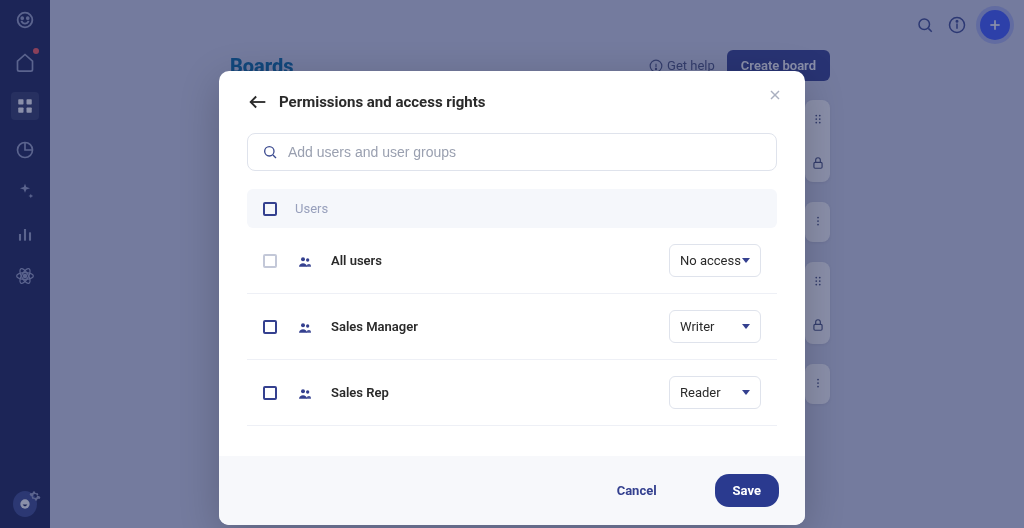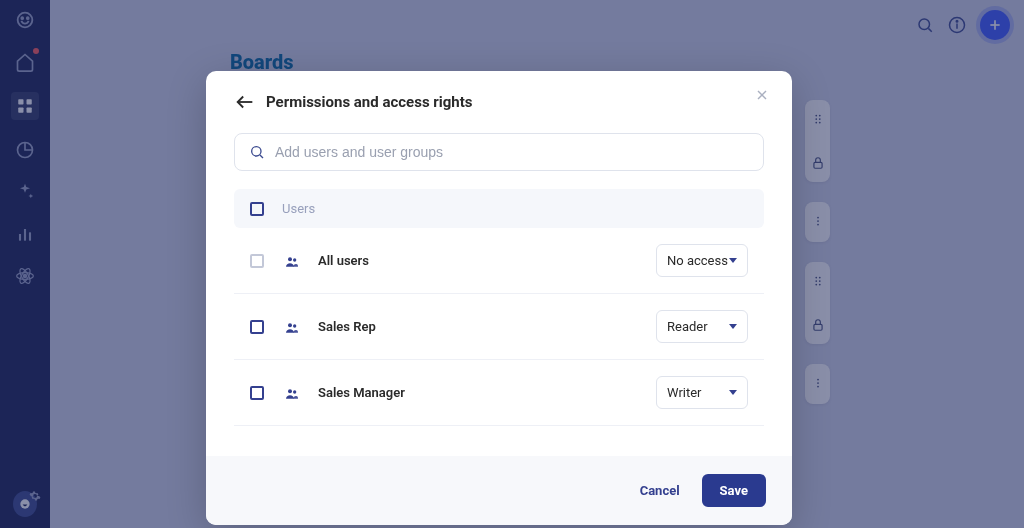--- a/index.html
+++ b/index.html
@@ -132,21 +132,21 @@
       padding:12px 0;
     }
     .bg-card-icon { color:#4a5480; width:14px; height:14px;}
     .overlay {
       position: absolute;
       inset: 0;
       background: rgba(30,40,90,0.52);
     }
     .modal {
       position: absolute;
-      left: 206px; top: 71px;
+      left: 219px; top: 71px;
       width: 586px;
       background: #fff;
       border-radius: 10px;
       box-shadow: 0 10px 40px rgba(0,0,0,0.2);
       display: flex;
       flex-direction: column;
     }
     .modal-header {
       display: flex;
       align-items: center;
@@ -265,24 +265,25 @@
     .cancel-btn {
       color: #34408f;
       font-weight: 700;
       font-size: 13px;
       cursor: pointer;
     }
     .save-btn {
       background: #2a3a8f;
       color: #fff;
       padding: 9px 18px;
-      border-radius: 6px;
+      border-radius: 14px;
       font-weight: 700;
       font-size: 13px;
       cursor: pointer;
+      margin-left: 36px;
     }
   </style>
 </head>
 <body>
 
 <div class="sidebar">
   <div class="sidebar-icon">
     <svg viewBox="0 0 24 24" width="22" height="22" fill="none" stroke="currentColor" stroke-width="2">
         <circle cx="12" cy="12" r="8"></circle>
         <path d="M8 13c1 2 3 3 4 3s3-1 4-3"></path>
@@ -341,20 +342,31 @@
             <path d="M12 8a4 4 0 100 8 4 4 0 000-8zm9 4a7 7 0 01-.1 1.2l2 1.6-2 3.4-2.4-.8a7 7 0 01-2 1.2l-.4 2.6h-4l-.4-2.6a7 7 0 01-2-1.2l-2.4.8-2-3.4 2-1.6A7 7 0 013 12a7 7 0 01.1-1.2l-2-1.6 2-3.4 2.4.8a7 7 0 012-1.2L8 2.8h4l.4 2.6a7 7 0 012 1.2l2.4-.8 2 3.4-2 1.6c.1.4.2.8.2 1.2z"></path>
           </svg>
       </span>
     </div>
   </div>
 </div>
 
 <div class="bg-content">
   <div class="bg-header">
     <div class="page-title">Boards</div>
+    <div class="bg-actions">
+      <div class="help-link">
+        <svg viewBox="0 0 24 24" width="14" height="14" fill="none" stroke="currentColor" stroke-width="2">
+            <circle cx="12" cy="12" r="10"></circle>
+            <line x1="12" y1="8" x2="12" y2="14"></line>
+            <circle cx="12" cy="17" r="1" fill="currentColor"></circle>
+          </svg>
+        <span>Get help</span>
+      </div>
+      <div class="create-board-btn">Create board</div>
+    </div>
   </div>
 </div>
 
 <div class="bg-cards">
   <div class="bg-card" style="height:82px">
     <svg class="bg-card-icon" viewBox="0 0 24 24" fill="currentColor">
         <circle cx="9" cy="6" r="1.5"></circle>
         <circle cx="15" cy="6" r="1.5"></circle>
         <circle cx="9" cy="12" r="1.5"></circle>
         <circle cx="15" cy="12" r="1.5"></circle>
@@ -468,37 +480,37 @@
         </div>
       </div>
       <div class="row">
         <div class="chk"></div>
         <span class="group-icon"><svg viewBox="0 0 24 24" width="20" height="16" fill="currentColor">
             <circle cx="9" cy="8" r="3"></circle>
             <circle cx="16" cy="9" r="2.5"></circle>
             <path d="M3 19c0-3 3-5 6-5s6 2 6 5H3z"></path>
             <path d="M14 19c0-2 1.5-4 4-4s3 2 3 4h-7z" opacity="0.9"></path>
           </svg></span>
-        <div class="row-name">Sales Rep</div>
+        <div class="row-name">Sales Manager</div>
         <div class="role-select">
-          <span>Reader</span>
+          <span>Writer</span>
           <span class="caret"></span>
         </div>
       </div>
       <div class="row">
         <div class="chk"></div>
         <span class="group-icon"><svg viewBox="0 0 24 24" width="20" height="16" fill="currentColor">
             <circle cx="9" cy="8" r="3"></circle>
             <circle cx="16" cy="9" r="2.5"></circle>
             <path d="M3 19c0-3 3-5 6-5s6 2 6 5H3z"></path>
             <path d="M14 19c0-2 1.5-4 4-4s3 2 3 4h-7z" opacity="0.9"></path>
           </svg></span>
-        <div class="row-name">Sales Manager</div>
+        <div class="row-name">Sales Rep</div>
         <div class="role-select">
-          <span>Writer</span>
+          <span>Reader</span>
           <span class="caret"></span>
         </div>
       </div>
     </div>
 
   <div class="modal-footer">
     <div class="cancel-btn">Cancel</div>
     <div class="save-btn">Save</div>
   </div>
 </div>

